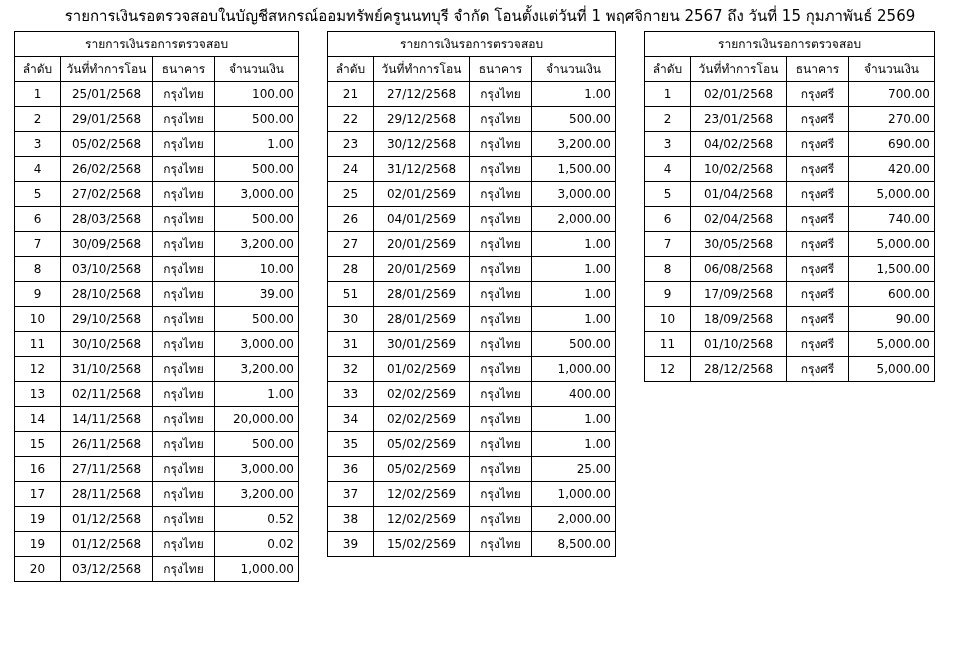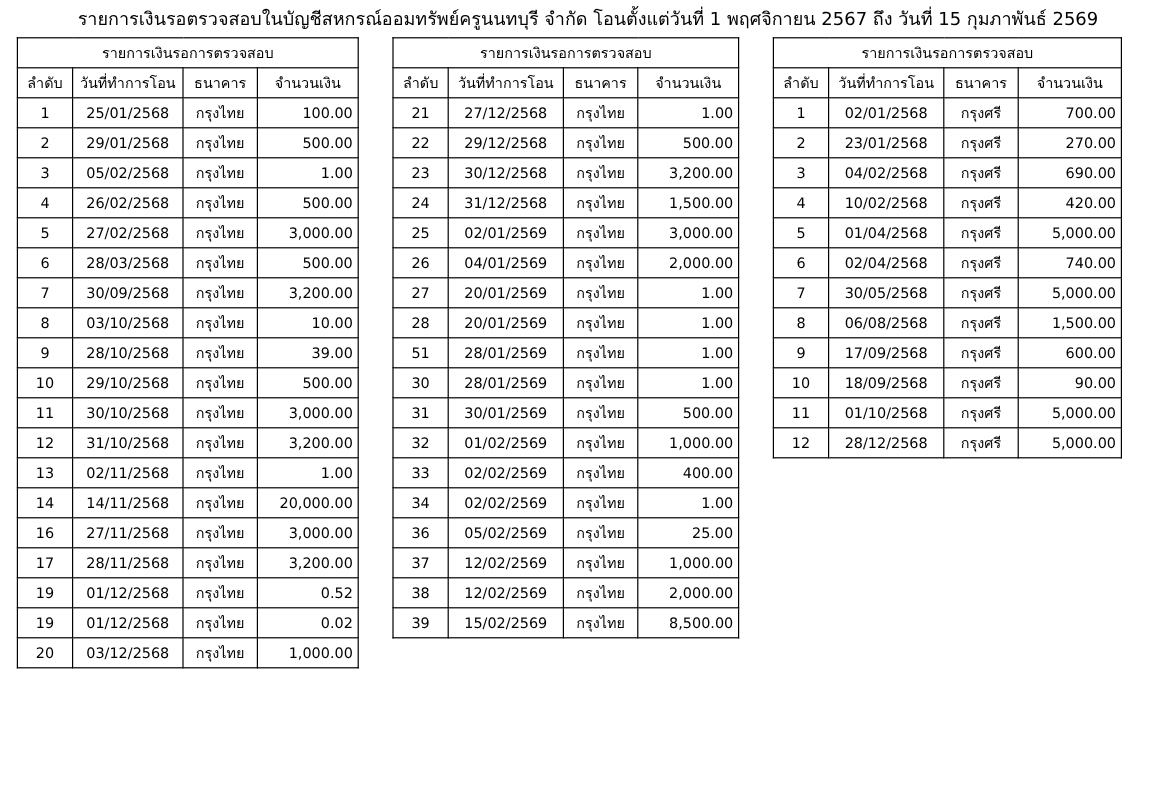--- a/index.html
+++ b/index.html
@@ -177,20 +177,26 @@
             <td class="c-bank">กรุงไทย</td>
             <td class="c-amount">1.00</td>
           </tr>
         <tr>
             <td class="c-no">14</td>
             <td class="c-date">14/11/2568</td>
             <td class="c-bank">กรุงไทย</td>
             <td class="c-amount">20,000.00</td>
           </tr>
         <tr>
+            <td class="c-no">15</td>
+            <td class="c-date">26/11/2568</td>
+            <td class="c-bank">กรุงไทย</td>
+            <td class="c-amount">500.00</td>
+          </tr>
+        <tr>
             <td class="c-no">16</td>
             <td class="c-date">27/11/2568</td>
             <td class="c-bank">กรุงไทย</td>
             <td class="c-amount">3,000.00</td>
           </tr>
         <tr>
             <td class="c-no">17</td>
             <td class="c-date">28/11/2568</td>
             <td class="c-bank">กรุงไทย</td>
             <td class="c-amount">3,200.00</td>
@@ -307,20 +313,26 @@
             <td class="c-bank">กรุงไทย</td>
             <td class="c-amount">400.00</td>
           </tr>
         <tr>
             <td class="c-no">34</td>
             <td class="c-date">02/02/2569</td>
             <td class="c-bank">กรุงไทย</td>
             <td class="c-amount">1.00</td>
           </tr>
         <tr>
+            <td class="c-no">35</td>
+            <td class="c-date">05/02/2569</td>
+            <td class="c-bank">กรุงไทย</td>
+            <td class="c-amount">1.00</td>
+          </tr>
+        <tr>
             <td class="c-no">36</td>
             <td class="c-date">05/02/2569</td>
             <td class="c-bank">กรุงไทย</td>
             <td class="c-amount">25.00</td>
           </tr>
         <tr>
             <td class="c-no">37</td>
             <td class="c-date">12/02/2569</td>
             <td class="c-bank">กรุงไทย</td>
             <td class="c-amount">1,000.00</td>

